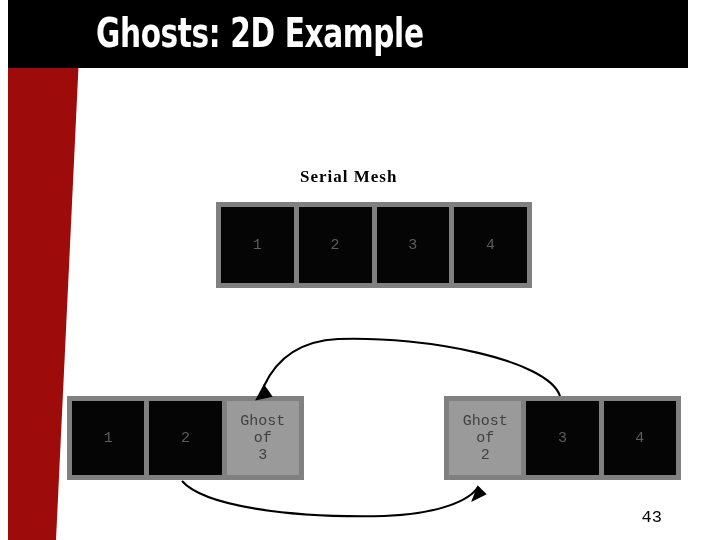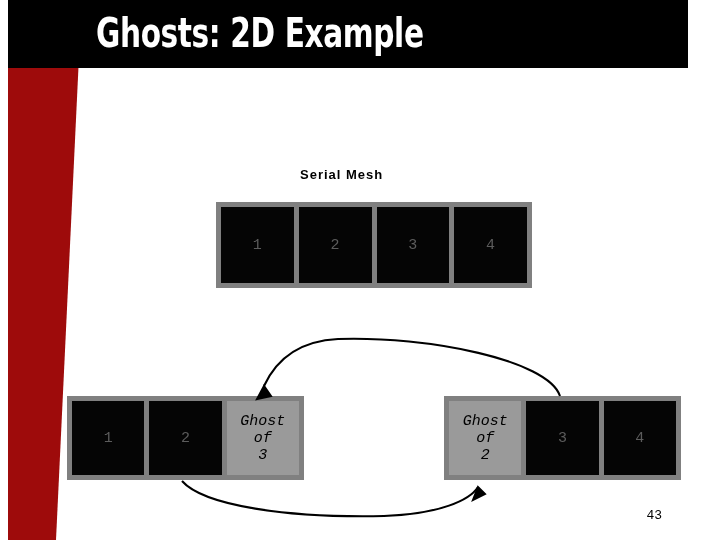--- a/index.html
+++ b/index.html
@@ -56,23 +56,23 @@
     letter-spacing: -0.5px;
     transform: scaleX(0.74);
     transform-origin: left center;
     white-space: nowrap;
   }
 
   
   .mono-label {
     position: absolute;
     color: #000000;
-    font-family: Liberation Sans, sans-serif;
+    font-family: Liberation Serif, serif;
     font-weight: bold;
-    font-size: 13px;
+    font-size: 17px;
     white-space: nowrap;
     letter-spacing: 1px;
     z-index: 5;
   }
   #serial-mesh-label { left: 292px; top: 167px; }
   #left-chunk-label  { left: 64px;  top: 365px; }
   #right-chunk-label { left: 532px; top: 359px; }
 
   
   .mesh-frame {
@@ -104,43 +104,42 @@
     overflow: hidden;
   }
   .cell:last-child { margin-right: 0; }
 
   .cell.real {
     background: #050505;
     color: #5c5c5c;
   }
   .cell.ghost {
     background: #9a9a9a;
-    color: #000000;
-    font-style: italic;
+    color: #404040;
   }
   .cell .line { display: block; }
 
   
   #arrow-layer {
     position: absolute;
     left: 0; top: 0;
     width: 720px;
     height: 540px;
     z-index: 6;
     pointer-events: none;
   }
 
   
   #page-number {
     position: absolute;
     right: 26px;
     top: 508px;
     color: #000000;
     font-family: "Liberation Mono", "DejaVu Sans Mono", monospace;
-    font-size: 13px;
+    font-size: 17px;
     z-index: 5;
   }
 </style>
 </head>
 <body>
 
 <div id="slide">
 
   <div class="red-band"></div>
   <div class="title-bar"></div>

